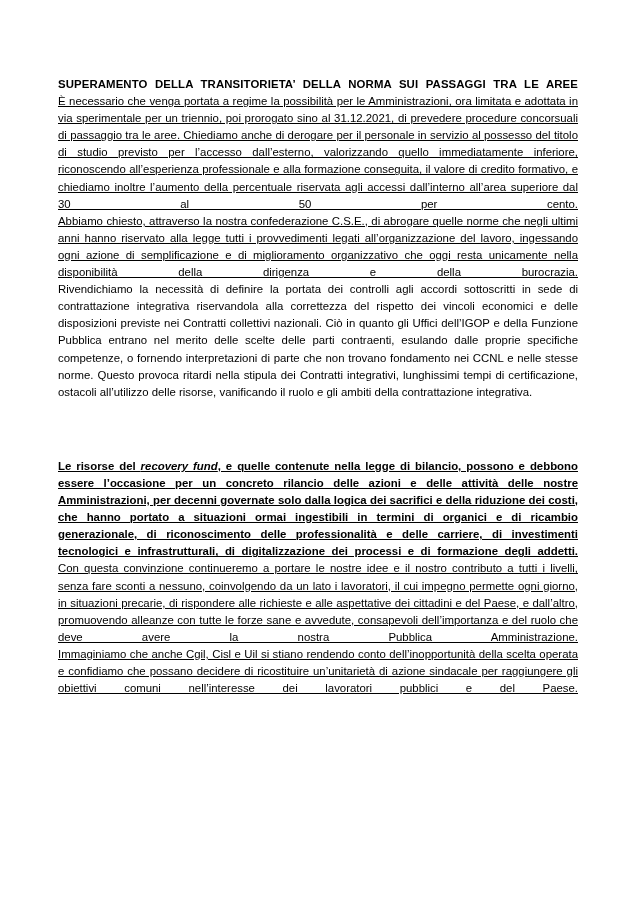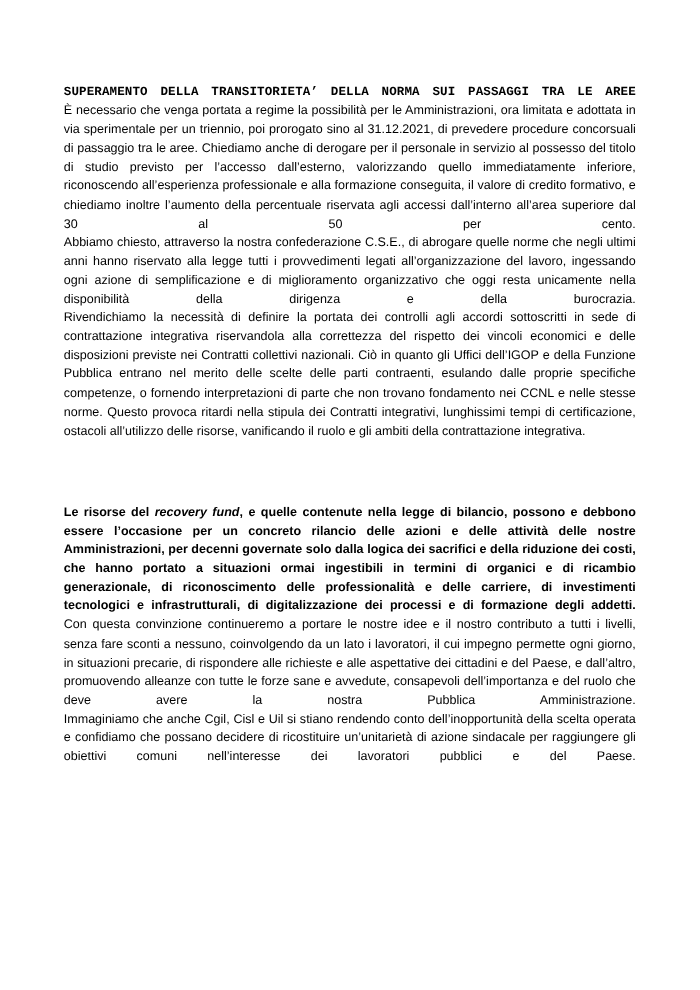--- a/index.html
+++ b/index.html
@@ -30,29 +30,29 @@
     -webkit-hyphens: none;
     hyphens: none;
   }
   
   .heading {
     font-weight: bold;
     text-align: justify;
     text-align-last: justify;
     margin: 0;
     letter-spacing: 0.1px;
-    font-family: Liberation Mono, monospace;
   }
   .para {
     margin: 0;
     text-align: justify;
   }
   
   .para.stretch-last {
     text-align-last: justify;
+    text-decoration: underline;
   }
   .para.bold {
     font-weight: bold;
     margin-top: 40px;
   }
   .blank-line {
     height: 17.1px;
   }
   .ital {
     font-style: italic;

